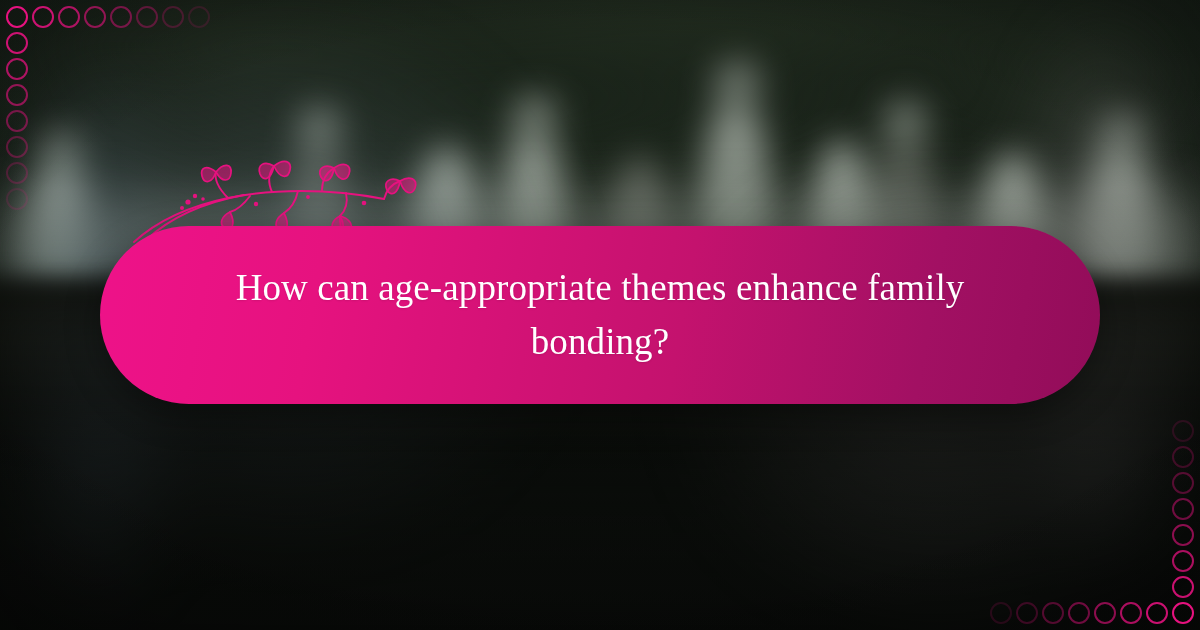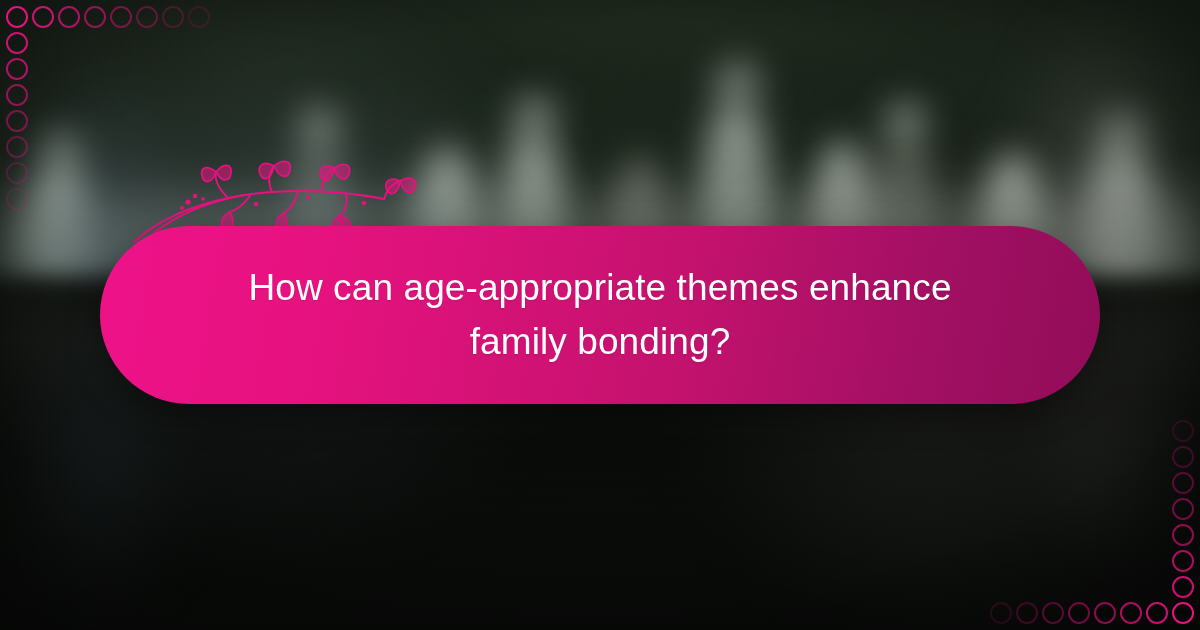--- a/index.html
+++ b/index.html
@@ -120,20 +120,21 @@
 
   
   #banner {
     position:absolute;
     left:100px; top:226px;
     width:1000px; height:178px;
     border-radius:89px / 89px;
     background:linear-gradient(100deg,#EE1289 0%, #E6127F 22%, #C4126E 58%, #A21063 82%, #920C59 100%);
     display:flex; align-items:center; justify-content:center;
     box-shadow:0 10px 34px rgba(0,0,0,.34);
+    font-family:Liberation Serif, serif;
   }
   #banner-text {
     color:#ffffff;
     font-size:37px;
     font-weight:400;
     line-height:1.45;
     text-align:center;
     letter-spacing:.1px;
     max-width:760px;
     text-shadow:0 1px 2px rgba(0,0,0,.10);

